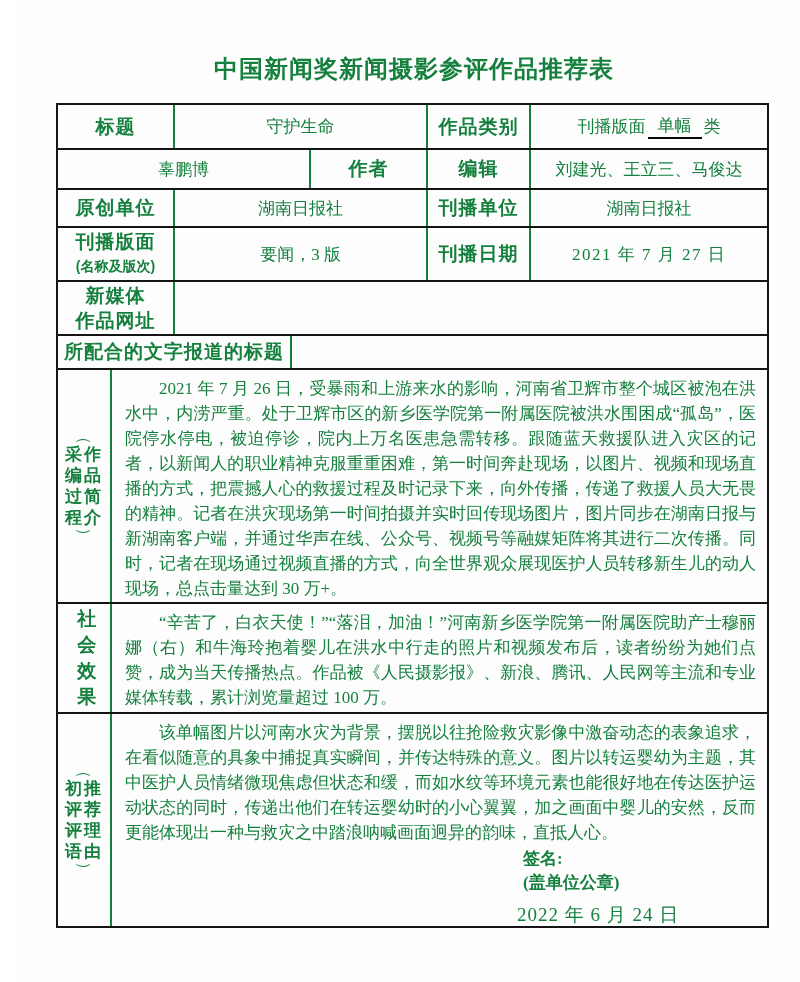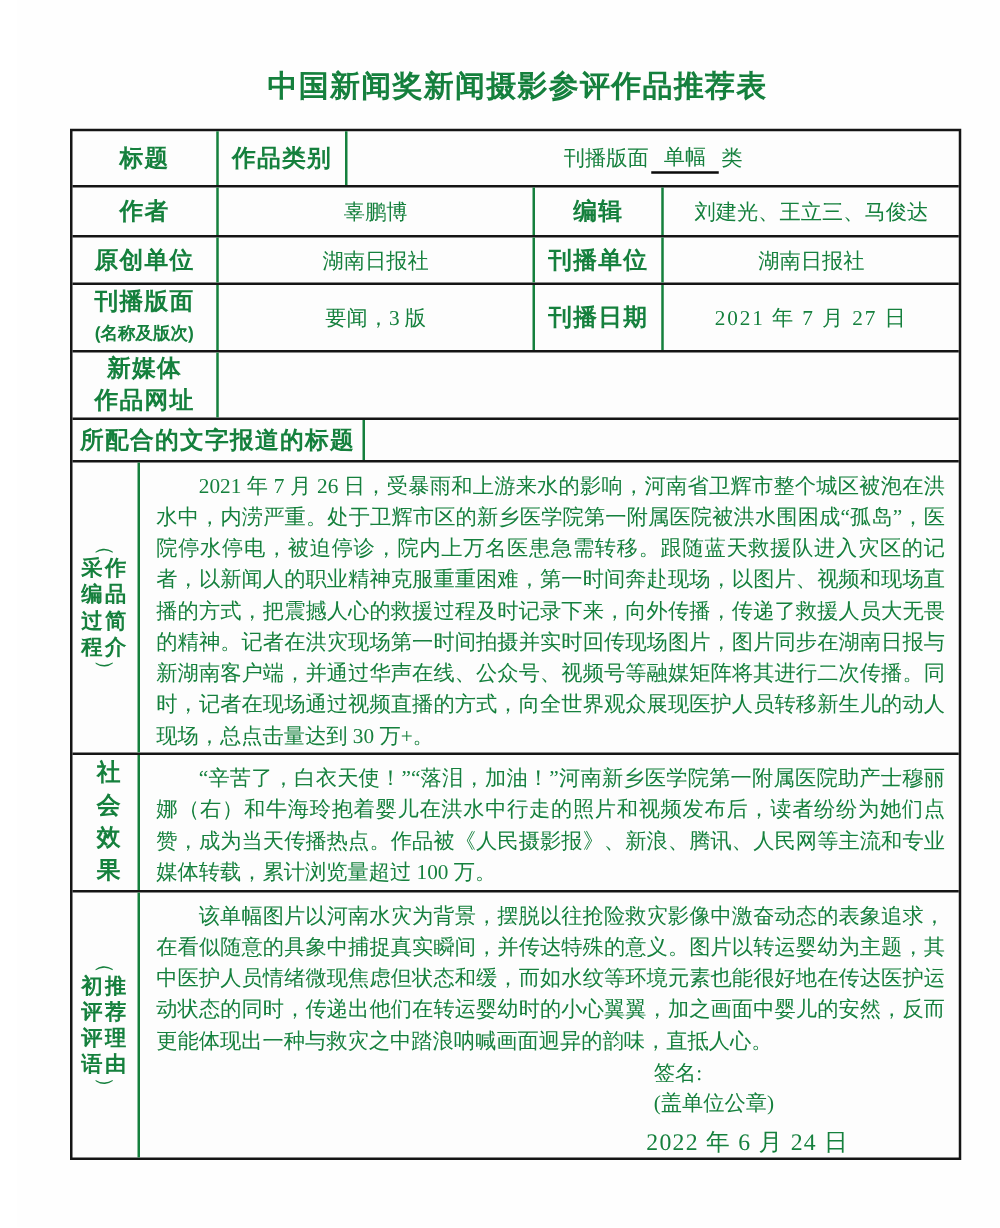--- a/index.html
+++ b/index.html
@@ -49,46 +49,47 @@
   .vchars{
     width:1.3em;text-align:right;word-break:break-all;
     font-family:"Liberation Sans", sans-serif;font-weight:bold;
     font-size:19px;line-height:26px;
   }
   .textcell{
     display:block;padding:6px 11px 0 13px;
     font-size:17px;line-height:25px;
   }
   .ptext{text-indent:2em;text-align:justify;margin:0;}
-  .sigblock{margin-left:398px;margin-top:2px;font-weight:normal;line-height:24px;}
+  .sigblock{margin-left:398px;margin-top:2px;font-weight:bold;line-height:24px;}
   .sigline{margin:0;}
   .sigdate{margin-left:392px;margin-top:7px;font-size:19px;white-space:pre;letter-spacing:1px;}
 </style>
 </head>
 <body>
 
 <div class="page">
 
   <h1 class="title">中国新闻奖新闻摄影参评作品推荐表</h1>
 
   <div class="form-table">
 
     <div class="row h1">
       <div class="cell w1 lab">标题</div>
+      <div class="cell w2 val">守护生命</div>
       <div class="cell w3 lab">作品类别</div>
       <div class="cell w4 val">
         <span>刊播版面</span>
         <span class="ul-part">单幅</span>
         <span>类</span>
       </div>
     </div>
 
     <div class="row h2">
+      <div class="cell w2 val">辜鹏博</div>
       <div class="cell w1 lab">作者</div>
-      <div class="cell w2 val">辜鹏博</div>
       <div class="cell w3 lab">编辑</div>
       <div class="cell w4 val">刘建光、王立三、马俊达</div>
     </div>
 
     <div class="row h3">
       <div class="cell w1 lab">原创单位</div>
       <div class="cell w2 val">湖南日报社</div>
       <div class="cell w3 lab">刊播单位</div>
       <div class="cell w4 val">湖南日报社</div>
     </div>

